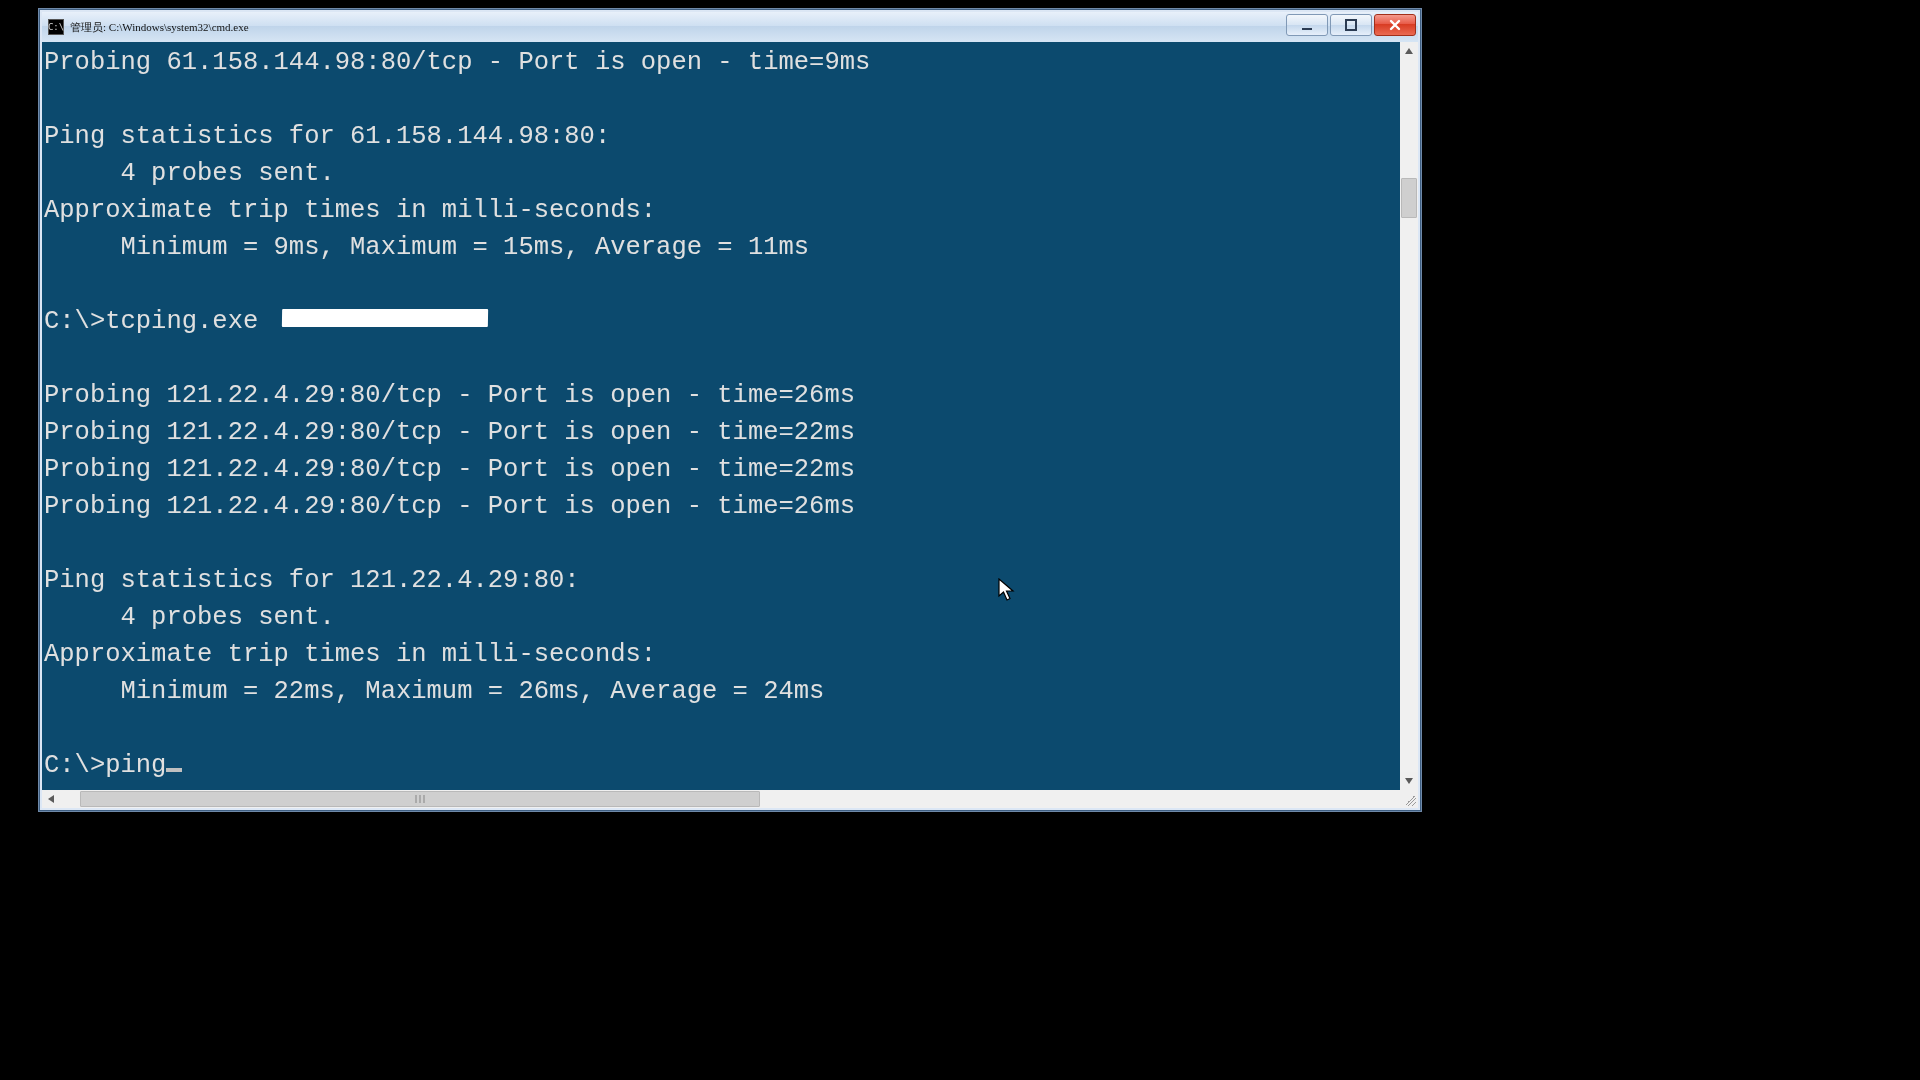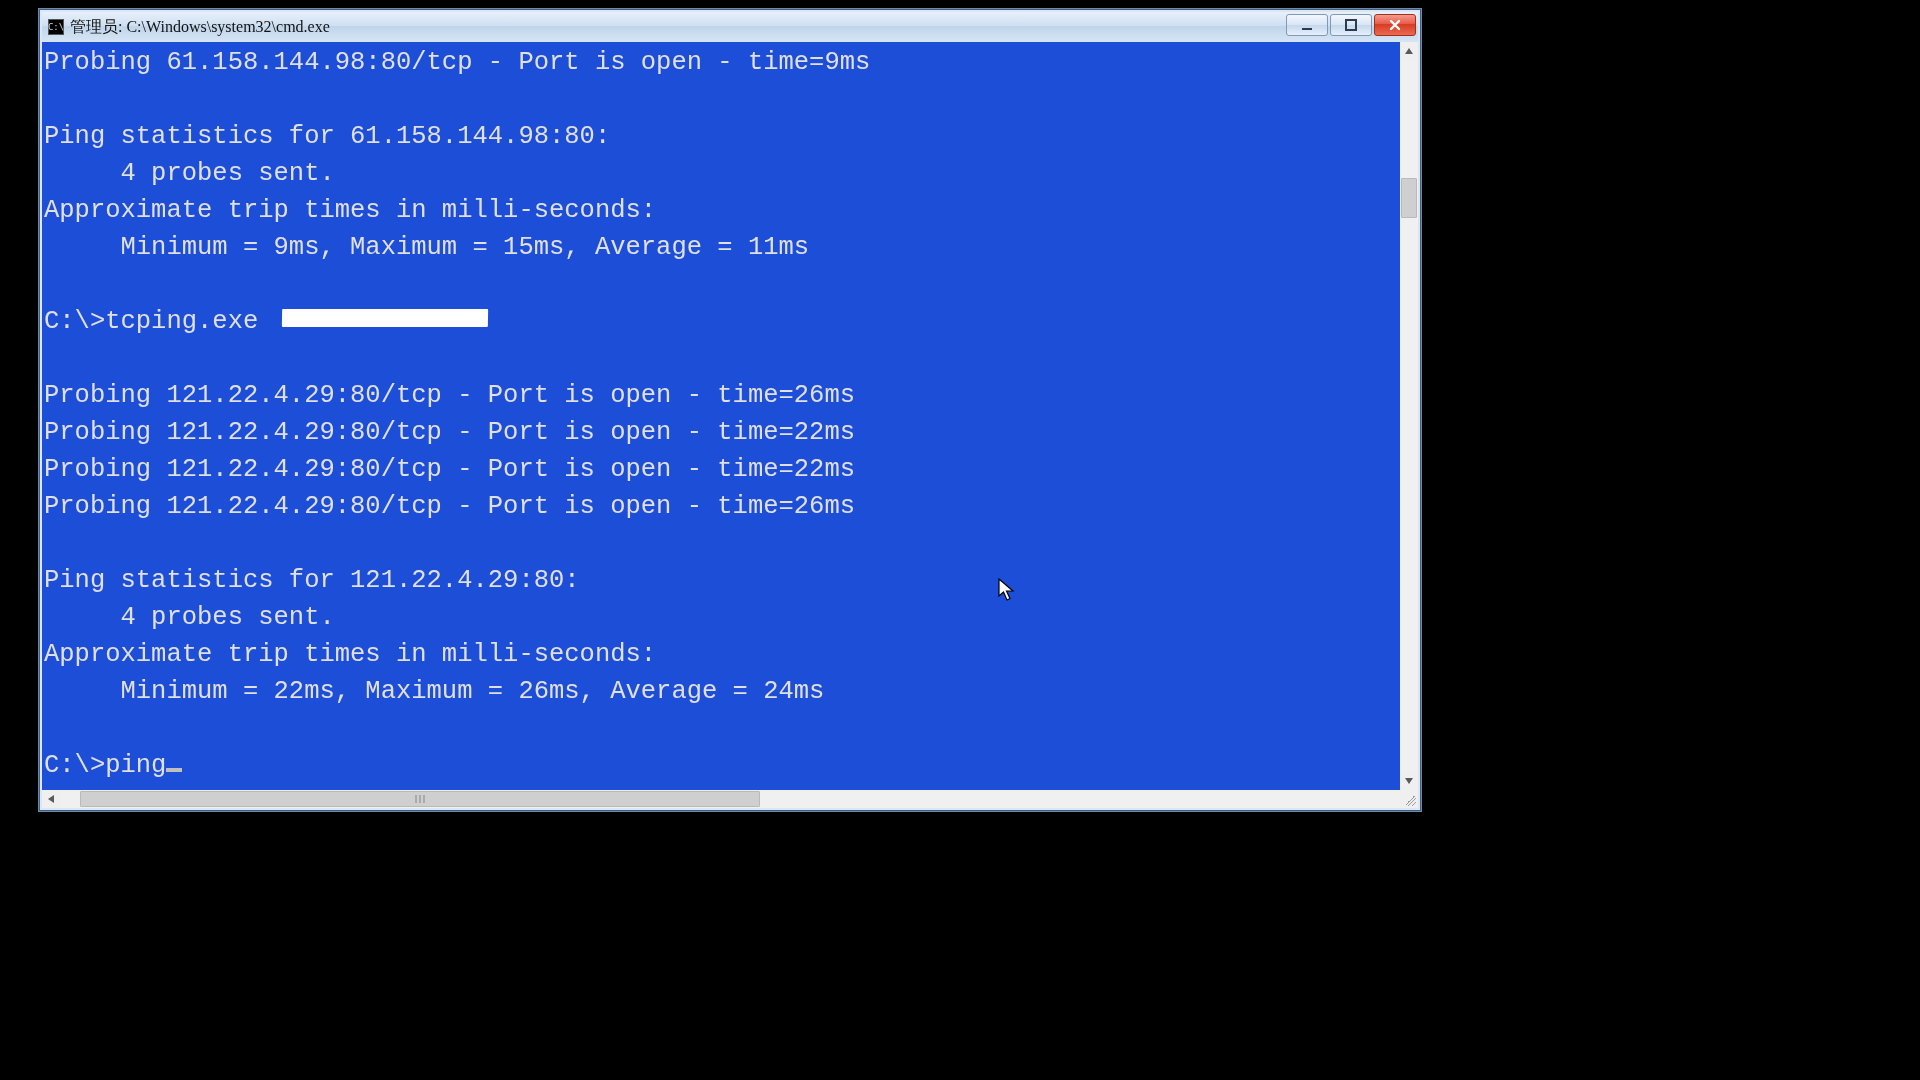--- a/index.html
+++ b/index.html
@@ -23,21 +23,21 @@
   }
   .titlebar .sys-icon {
     width: 16px; height: 16px;
     background: #000;
     border: 1px solid #555;
     margin-right: 6px;
     display: flex; align-items: center; justify-content: center;
     color: #ccc; font-size: 9px; font-family: monospace;
   }
   .titlebar .title-text {
-    font-size: 16px;
+    font-size: 11px;
     color: #121212;
     white-space: nowrap;
   }
   .win-buttons {
     position: absolute;
     right: 2px; top: 2px;
     display: flex;
     gap: 2px;
   }
   .win-btn {
@@ -56,21 +56,21 @@
   .win-btn.close svg { width: 14px; height: 14px; }
   .client {
     position: relative;
     width: 100%;
     height: calc(100% - 30px);
     background: #000;
   }
   .console-view {
     position: absolute;
     left: 0; top: 0; right: 18px; bottom: 18px;
-    background: #1d4ed8;
+    background: #0c4a6e;
     color: #e0e0e0;
     font-family: "NSimSun", "SimSun", "Courier New", monospace;
     font-size: 25.5px;
     line-height: 37px;
     white-space: pre;
     overflow: hidden;
     padding-left: 2px;
     padding-top: 2px;
   }
   .redact {

